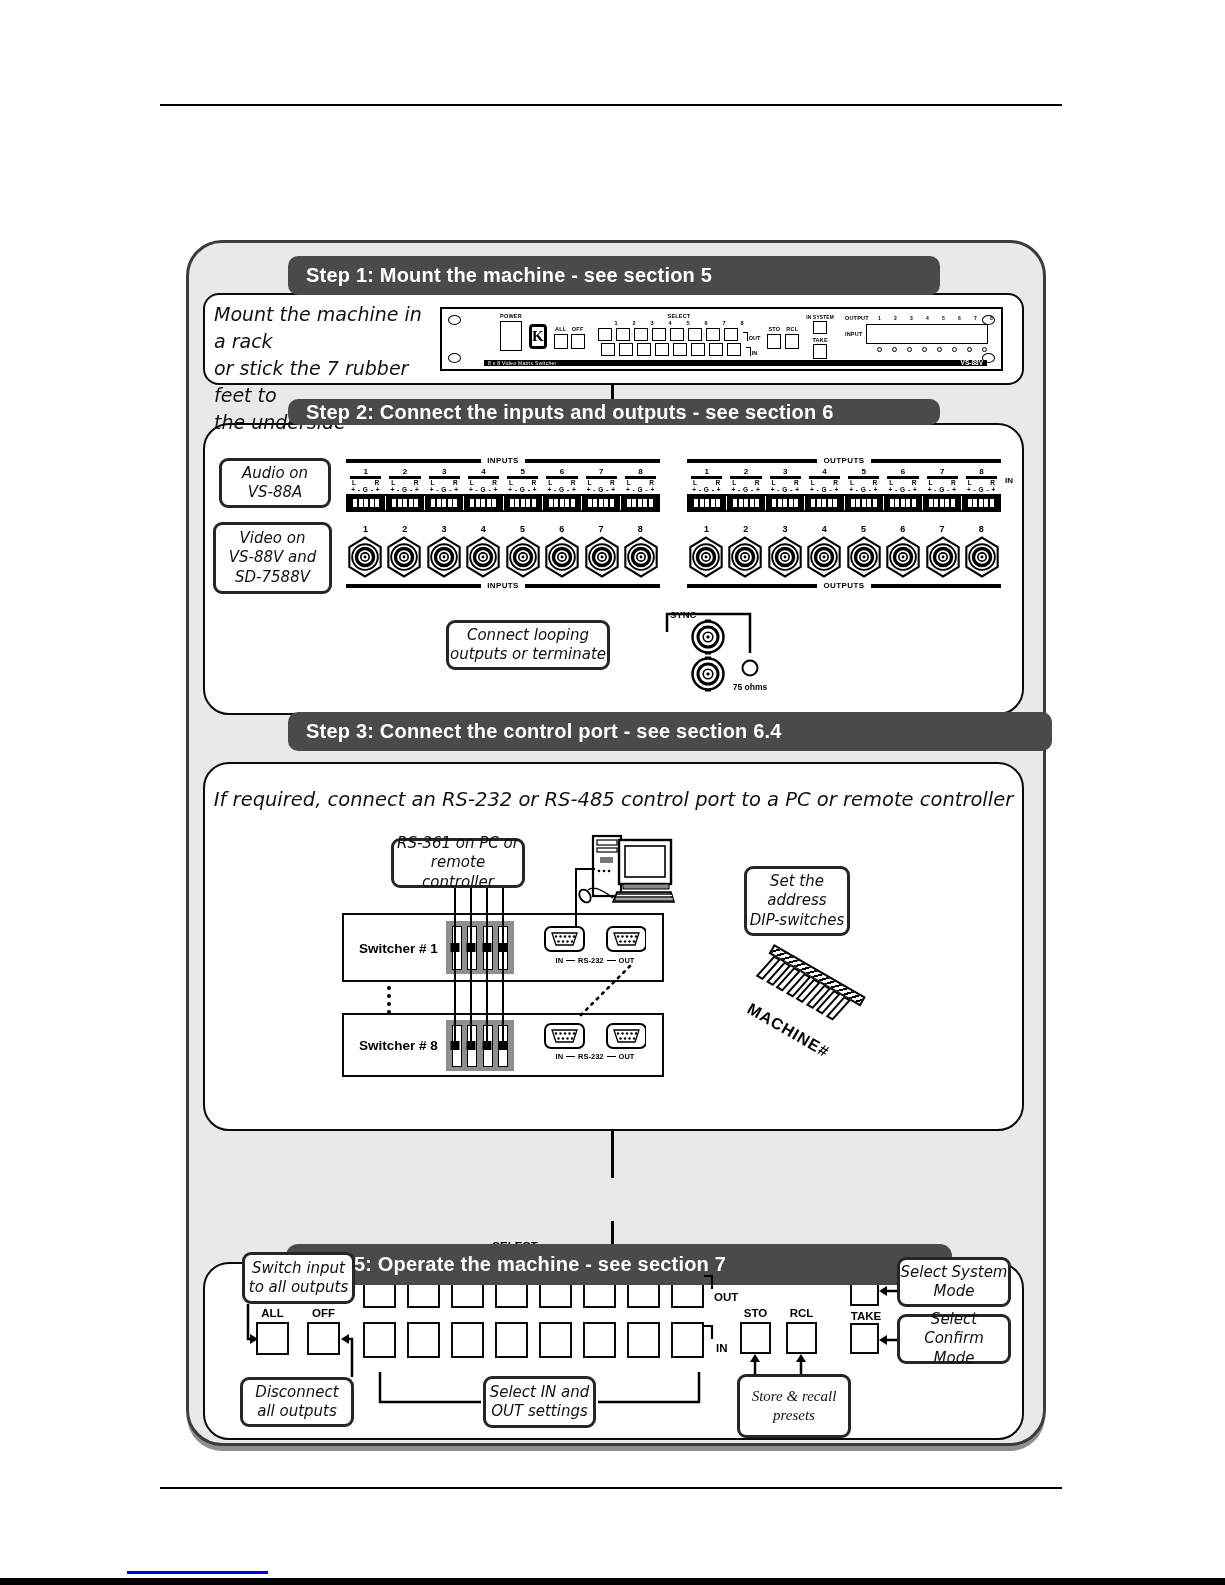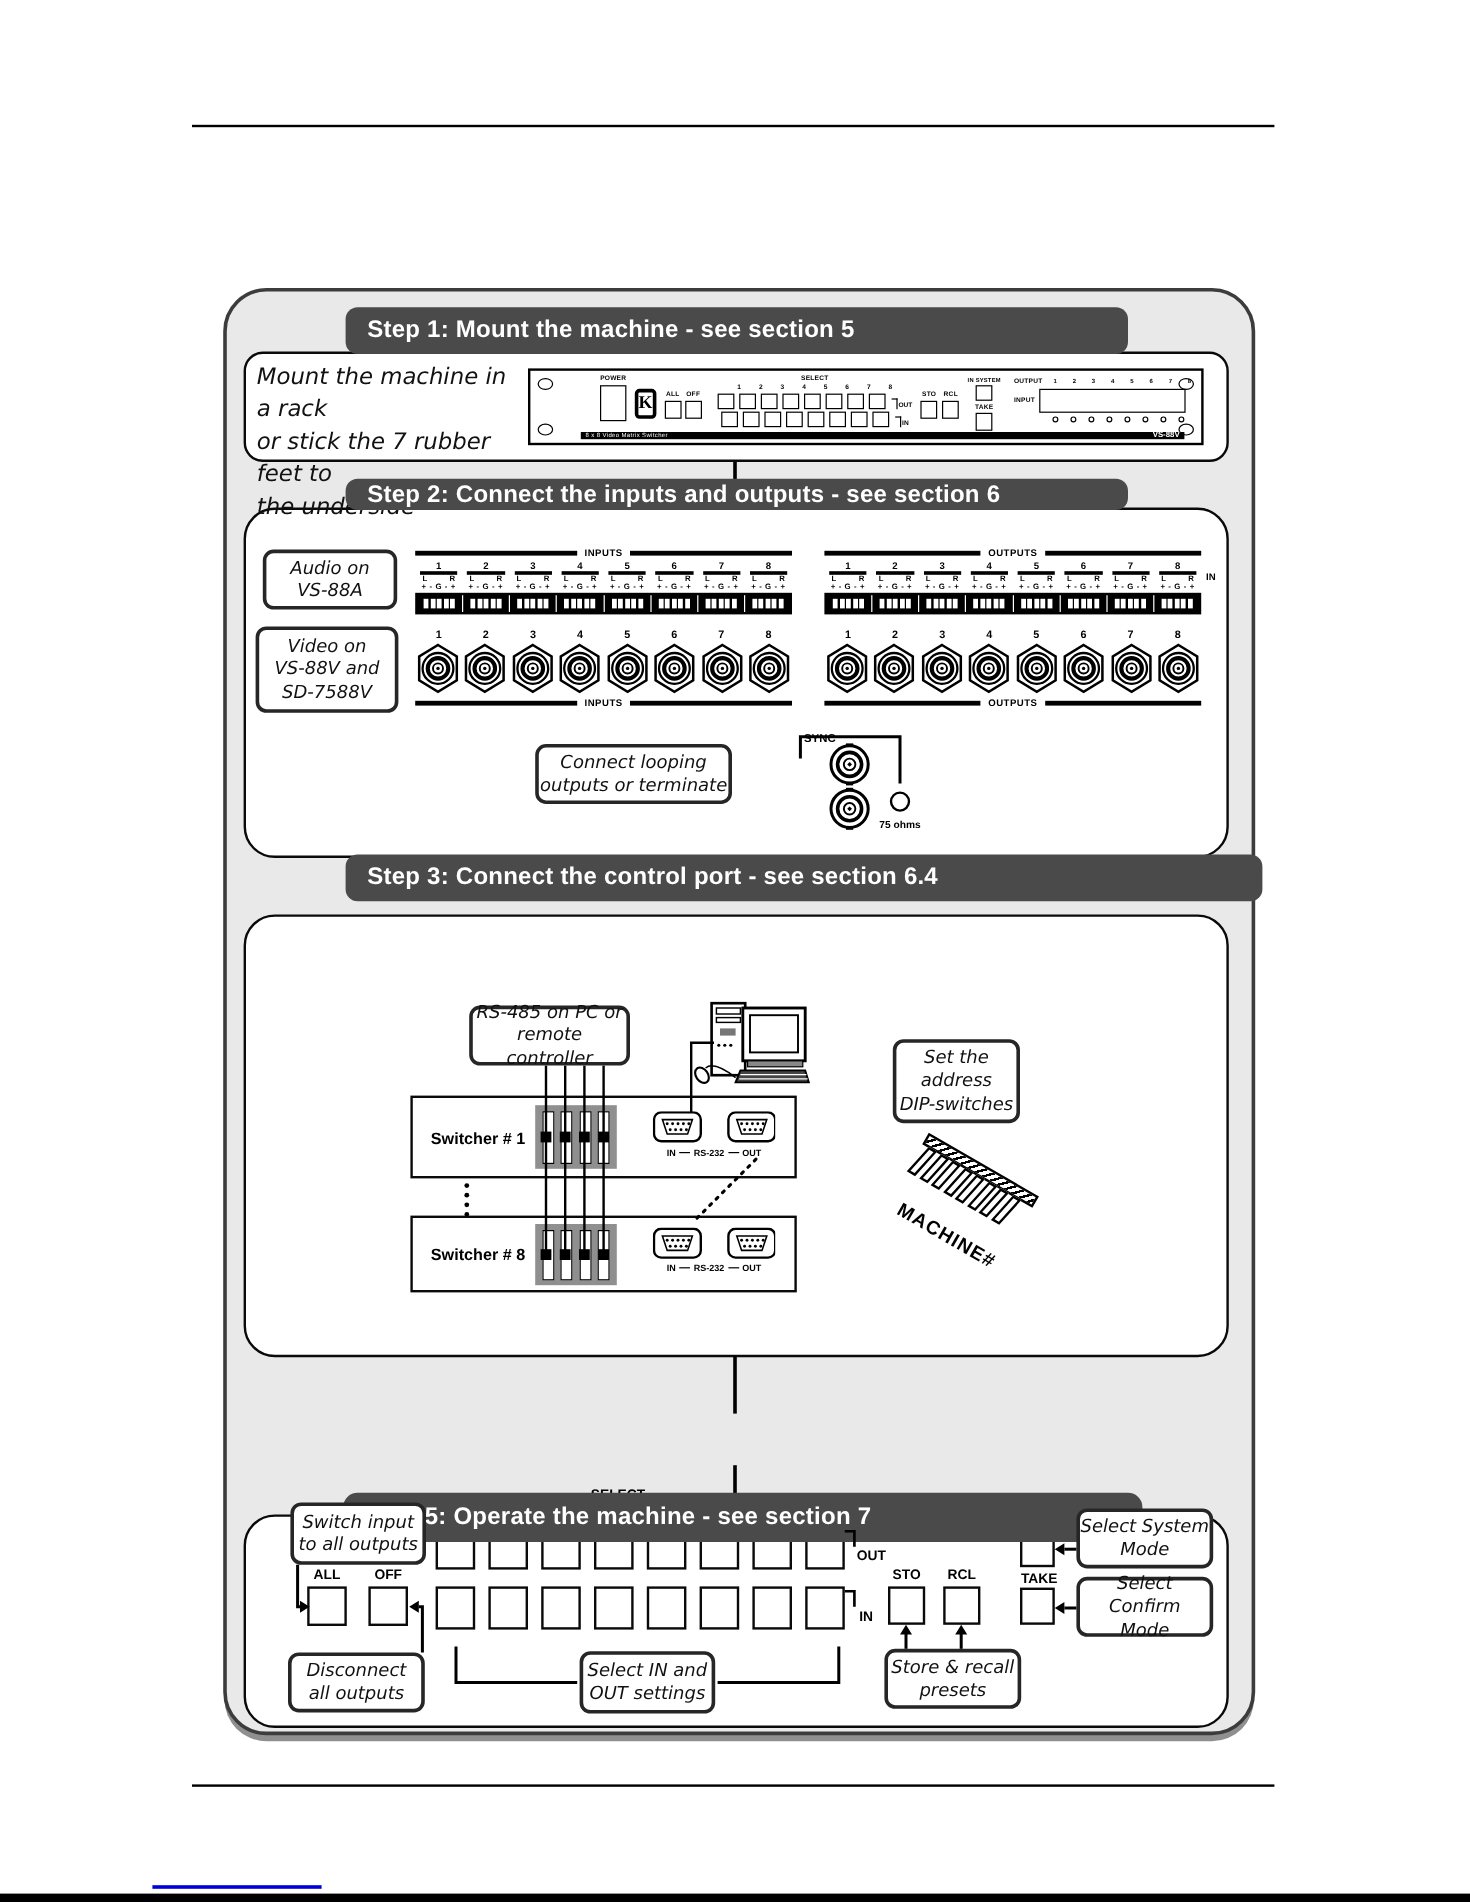--- a/index.html
+++ b/index.html
@@ -731,22 +731,23 @@
     <circle cx="102" cy="64" r="7.5" fill="#fff" stroke="#000" stroke-width="2"></circle>
     <text x="102" y="86" text-anchor="middle" font-family="Liberation Sans, sans-serif" font-size="8.5" font-weight="700">75 ohms</text>
   </svg>
 
   <div class="banner" style="left:288px; top:712px; width:764px; height:39px;">
     <span>Step 3: Connect the control port - see section 6.4</span>
   </div>
 
   <div class="wbox" style="left:203px; top:762px; width:821px; height:369px; border-radius:26px;"></div>
 
-
-  <div class="callout hand pre" style="left:391px; top:838px; width:134px; height:50px;">RS-485 on PC or
+  <div class="abs hand" style="left:203px; top:788px; width:821px; text-align:center; font-size:19.5px; z-index:3;">If required, connect an RS-232 or RS-485 control port to a PC or remote controller</div>
+
+  <div class="callout hand pre" style="left:391px; top:838px; width:134px; height:50px;">RS-361 on PC or
 remote controller</div>
 
   <svg class="abs" style="left:575px; top:826px; z-index:3;" width="100" height="80" viewBox="0 0 100 80">
     <rect x="18" y="10" width="28" height="60" fill="#fff" stroke="#000" stroke-width="2.2"></rect>
     <rect x="22" y="14" width="20" height="5" fill="none" stroke="#000" stroke-width="1.2"></rect>
     <rect x="22" y="22" width="20" height="4" fill="none" stroke="#000" stroke-width="1.2"></rect>
     <rect x="25" y="31" width="13" height="6" fill="#777"></rect>
     <circle cx="24" cy="45" r="1.3" fill="#000"></circle>
       <circle cx="29" cy="45" r="1.3" fill="#000"></circle>
       <circle cx="34" cy="45" r="1.3" fill="#000"></circle>
@@ -948,21 +949,21 @@
   <div class="s5label" style="left:716px; top:1342px; width:30px; text-align:left;">IN</div>
 
   <div class="callout hand pre" style="left:483px; top:1376px; width:113px; height:52px;">Select IN and
 OUT settings</div>
 
   <div class="s5label" style="left:740px; top:1307px; width:31px;">STO</div>
   <div class="s5label" style="left:786px; top:1307px; width:31px;">RCL</div>
   <div class="btnabs" style="left:740px; top:1322px; width:31px; height:32px;"></div>
   <div class="btnabs" style="left:786px; top:1322px; width:31px; height:32px;"></div>
 
-  <div class="callout hand pre" style="left:737px; top:1374px; width:114px; height:50px;">Store &amp; recall
+  <div class="callout hand pre" style="left:737px; top:1374px; width:114px; height:64px;font-family:Liberation Serif, serif;">Store &amp; recall
 presets</div>
 
   <div class="s5label" style="left:815px; top:1261px; width:72px; text-align:left;">IN SYSTEM</div>
   <div class="btnabs" style="left:850px; top:1277px; width:29px; height:29px;"></div>
   <div class="s5label" style="left:848px; top:1310px; width:36px;">TAKE</div>
   <div class="btnabs" style="left:850px; top:1323px; width:29px; height:31px;"></div>
 
   <div class="callout hand pre" style="left:897px; top:1257px; width:114px; height:50px;">Select System
 Mode</div>
   <div class="callout hand pre" style="left:897px; top:1314px; width:114px; height:50px;">Select Confirm

